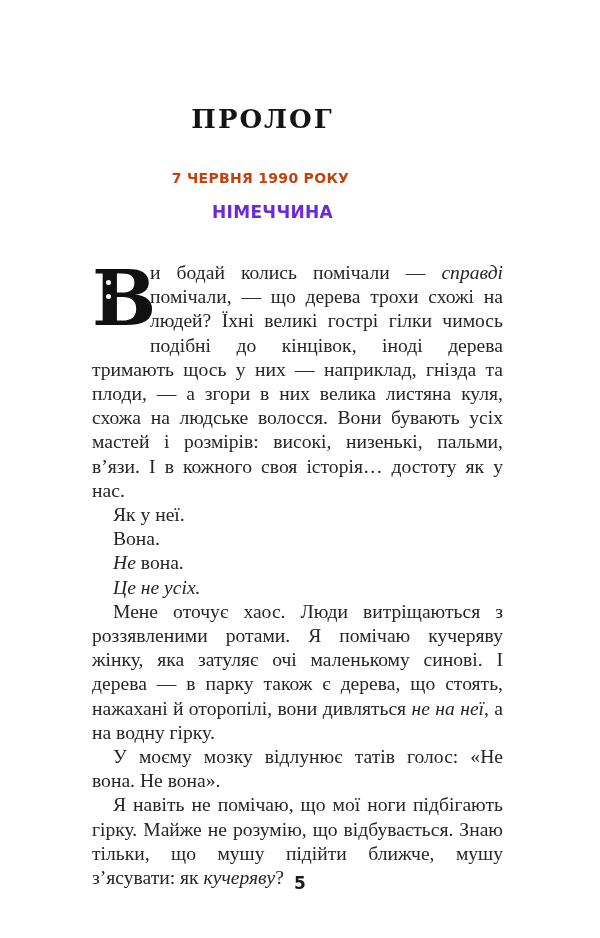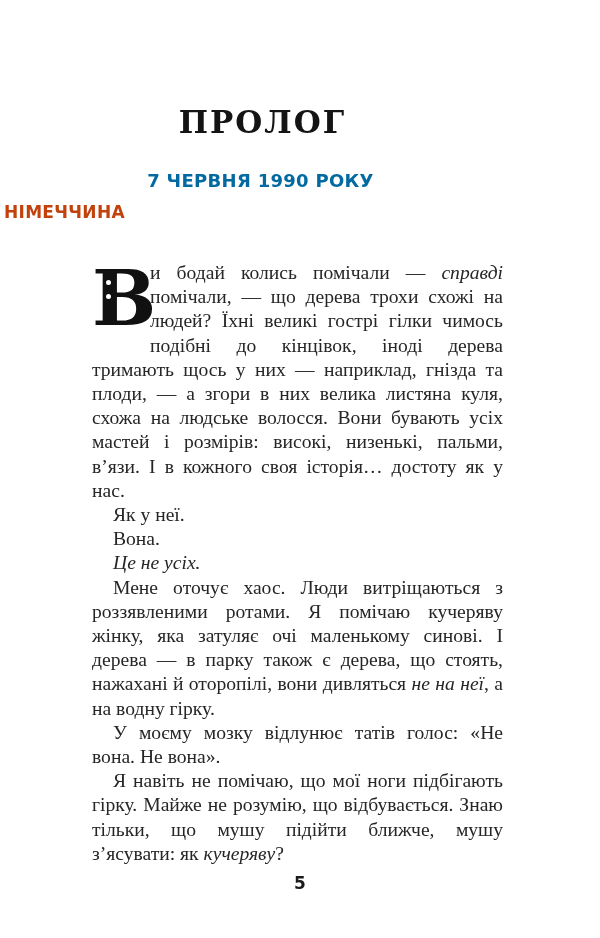--- a/index.html
+++ b/index.html
@@ -21,48 +21,48 @@
       height: 938px;
       background: #ffffff;
     }
     .chapter-title {
       position: absolute;
       top: 104px;
       left: 0;
       width: 525px;
       text-align: center;
       font-family: "DejaVu Serif", serif;
-      font-size: 31px;
+      font-size: 26px;
       font-weight: bold;
       letter-spacing: 2px;
       color: #141414;
     }
     .date-line {
       position: absolute;
       top: 170px;
       left: 0;
       width: 521px;
       text-align: center;
       font-family: "DejaVu Sans", sans-serif;
-      font-size: 18px;
+      font-size: 14px;
       font-weight: bold;
       letter-spacing: 0.3px;
-      color: #0369a1;
+      color: #c2410c;
     }
     .place-line {
       position: absolute;
       top: 202px;
-      left: 4px;
+      left: 12px;
       width: 521px;
-      text-align: left;
+      text-align: center;
       font-family: "DejaVu Sans", sans-serif;
       font-size: 17px;
       font-weight: bold;
       letter-spacing: 0.3px;
-      color: #c2410c;
+      color: #6d28d9;
     }
     .body-text {
       position: absolute;
       top: 261px;
       left: 92px;
       width: 411px;
       font-family: "Liberation Serif", serif;
       font-size: 19.6px;
       line-height: 24.2px;
       color: #262626;
@@ -114,20 +114,21 @@
   <div class="chapter-title">ПРОЛОГ</div>
   <div class="date-line">7 ЧЕРВНЯ 1990 РОКУ</div>
   <div class="place-line">НІМЕЧЧИНА</div>
 
   <div class="body-text">
     <p class="first">
       <span class="drop-cap"><span>В</span><span class="deco" style="left:14px;top:16px;width:5px;height:5px;"></span><span class="deco" style="left:14px;top:30px;width:5px;height:5px;"></span><span class="deco" style="left:30px;top:44px;width:8px;height:6px;"></span></span><span>и бодай колись помічали — </span><span class="it">справді</span><span> помічали, — що дерева трохи схожі на людей? Їхні великі гострі гілки чимось подібні до кінцівок, іноді дерева тримають щось у них — наприклад, гнізда та плоди, — а згори в них велика листяна куля, схожа на людське волосся. Вони бувають усіх мастей і розмірів: високі, низенькі, пальми, в’язи. І в кожного своя історія… достоту як у нас.</span>
     </p>
     <p>Як у неї.</p>
     <p>Вона.</p>
+    <p><span class="it">Не</span><span> вона.</span></p>
     <p class="it-para"><span class="it">Це не усіх.</span></p>
     <p><span>Мене оточує хаос. Люди витріщаються з роззявленими ротами. Я помічаю кучеряву жінку, яка затуляє очі маленькому синові. І дерева — в парку також є дерева, що стоять, нажахані й оторопілі, вони дивляться </span><span class="it">не на неї</span><span>, а на водну гірку.</span></p>
     <p>У моєму мозку відлунює татів голос: «Не вона. Не вона».</p>
     <p><span>Я навіть не помічаю, що мої ноги підбігають гірку. Майже не розумію, що відбувається. Знаю тільки, що мушу підійти ближче, мушу з’ясувати: як </span><span class="it">кучеряву</span><span>?</span></p>
   </div>
 
   <div class="page-number">5</div>
 </div>
 
 </body></html>

